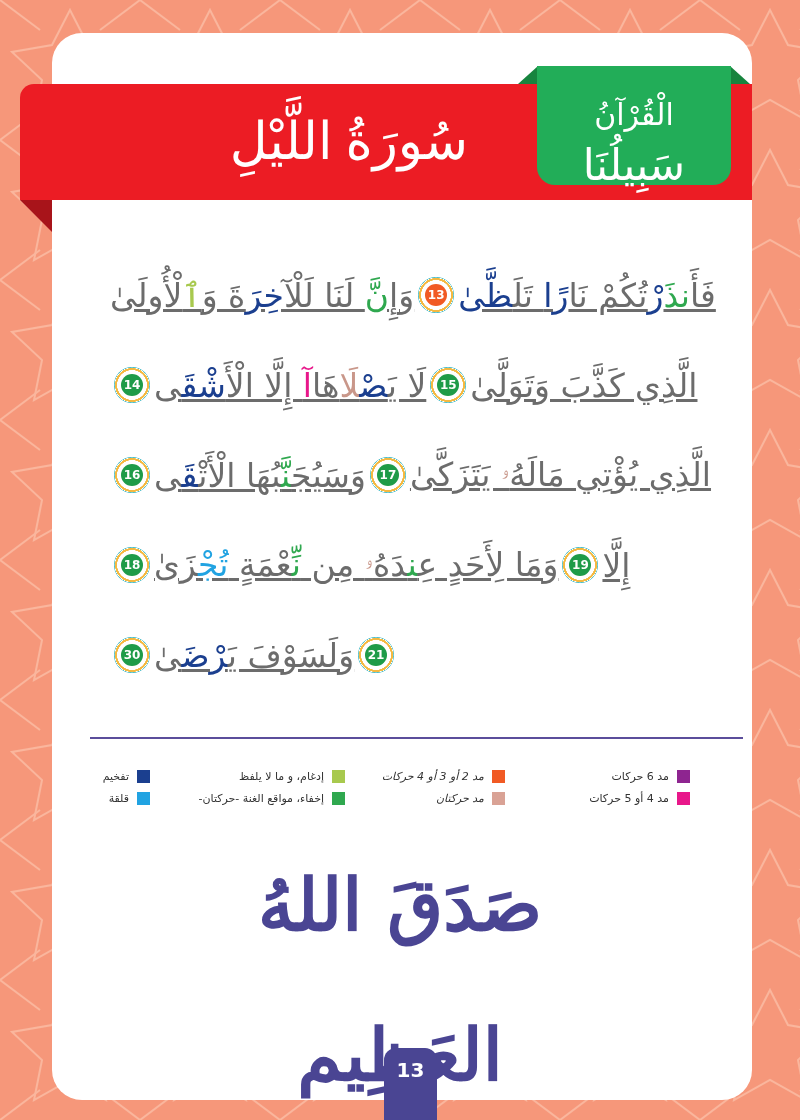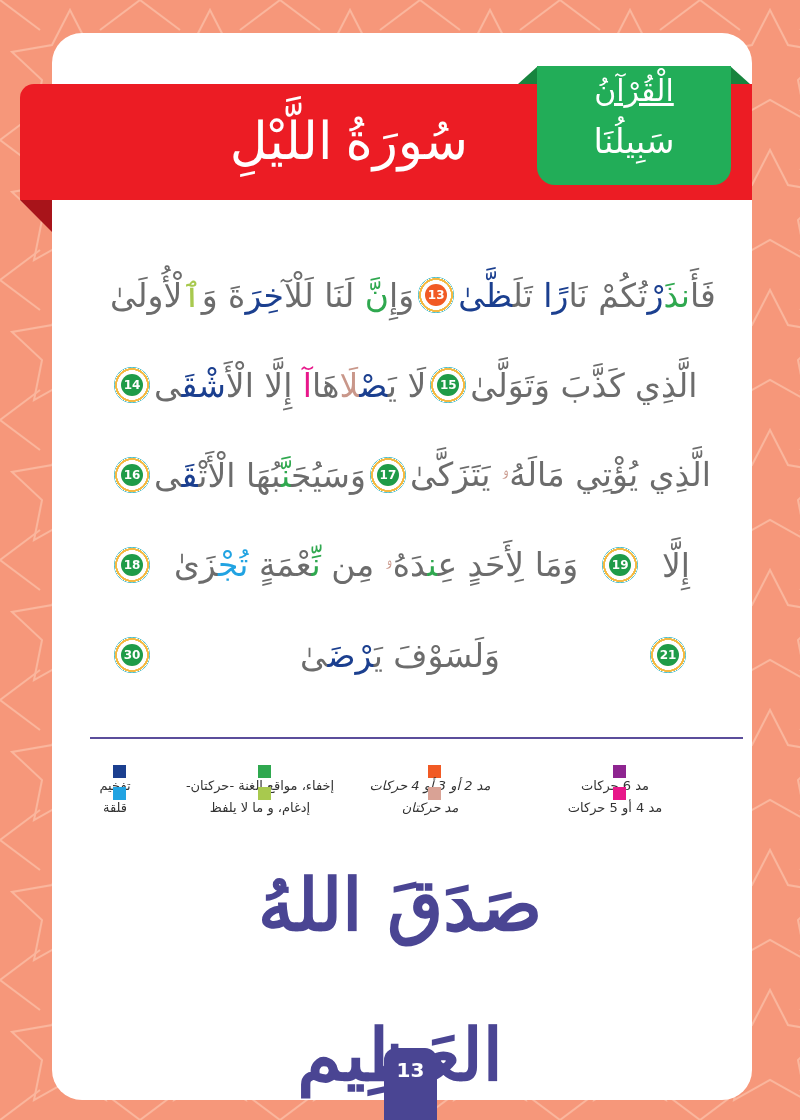--- a/index.html
+++ b/index.html
@@ -29,29 +29,30 @@
   .tab-ear {
     position:absolute; top:66px; width:20px; height:18px; background:#17843E;
   }
   .tab-ear.l { left:518px; clip-path:polygon(100% 0,100% 100%,0 100%); }
   .tab-ear.r { left:730px; clip-path:polygon(0 0,0 100%,100% 100%); }
   .green-tab {
     position:absolute; left:537px; top:66px; width:194px; height:119px;
     background:#22AD58; border-radius:0 0 18px 18px;
     color:#fff; text-align:center; direction:rtl;
   }
-  .green-tab .l1 { font-size:30px; line-height:50px; margin-top:0; display:block;text-decoration:underline; }
-  .green-tab .l2 { font-size:34px; line-height:50px; display:block; }
+  .green-tab .l1 { font-size:30px; line-height:50px; margin-top:24px; display:block; }
+  .green-tab .l2 { font-size:43px; line-height:50px; display:block; }
 
   .verses { position:absolute; left:110px; top:250px; width:580px; }
   .verse-line {
     height:90px; display:flex; flex-direction:row-reverse; align-items:center;
-    justify-content:space-between; direction:rtl;
+    direction:rtl;
     font-family:"DejaVu Serif", serif; font-size:33px; color:#6C6C6C;
     white-space:nowrap;
+    text-decoration:underline;
   }
   .verse-line .seg { display:inline-block; }
   .c-green { color:#2FA84F; }
   .c-lgreen { color:#A8C94E; }
   .c-navy { color:#1B3F8F; }
   .c-sky { color:#21A3E2; }
   .c-pink { color:#E8178A; }
   .c-tan { color:#C9978A;margin-top:36px; }
 
   .marker {
@@ -66,22 +67,22 @@
     background:#1E9B48; color:#fff; font-family:"DejaVu Sans", sans-serif;
     font-size:12px; font-weight:bold; line-height:22px; text-align:center; direction:ltr;
   }
   .marker.orange .num { background:#F15A24; }
 
   .sep { position:absolute; left:90px; top:737px; width:653px; height:2px; background:#5B4E9B; }
 
   .legend { position:absolute; left:90px; top:765px; width:600px; direction:rtl; }
   .legend-col { position:absolute; top:0; width:150px; }
   .legend-item {
-    display:flex; flex-direction:column; align-items:center; direction:rtl;
-    height:22px; font-family:"DejaVu Sans", sans-serif; font-size:13px; color:#333;
+    display:flex; flex-direction:row; align-items:center; direction:rtl;
+    height:22px; font-family:"DejaVu Sans", sans-serif; font-size:11px; color:#333;
   }
   .sw { width:13px; height:13px; margin-left:8px; flex:0 0 13px; }
 
   .calligraphy {
     position:absolute; left:150px; top:830px; width:500px; height:150px;
     text-align:center; direction:rtl; color:#4A4593;
     font-family:"DejaVu Serif", serif; font-size:72px; font-weight:bold; line-height:150px;
   }
   .page-tab {
     position:absolute; left:384px; top:1048px; width:53px; height:72px;
@@ -188,27 +189,27 @@
       <span class="sw" style="background: rgb(241, 90, 36);"></span>
       <span>مد 2 أو 3 أو 4 حركات</span>
     </div>
     <div class="legend-item">
       <span class="sw" style="background: rgb(217, 162, 149);"></span>
       <span>مد حركتان</span>
     </div>
   </div>
   <div class="legend-col" style="right:345px; width:170px;">
     <div class="legend-item">
+      <span class="sw" style="background: rgb(168, 201, 78);"></span>
+      <span>إدغام، و ما لا يلفظ</span>
+    </div>
+    <div class="legend-item">
       <span class="sw" style="background: rgb(47, 168, 79);"></span>
       <span>إخفاء، مواقع الغنة -حركتان-</span>
     </div>
-    <div class="legend-item">
-      <span class="sw" style="background: rgb(168, 201, 78);"></span>
-      <span>إدغام، و ما لا يلفظ</span>
-    </div>
   </div>
   <div class="legend-col" style="right:540px; width:70px;">
     <div class="legend-item">
       <span class="sw" style="background: rgb(27, 63, 143);"></span>
       <span>تفخيم</span>
     </div>
     <div class="legend-item">
       <span class="sw" style="background: rgb(33, 163, 226);"></span>
       <span>قلقة</span>
     </div>

